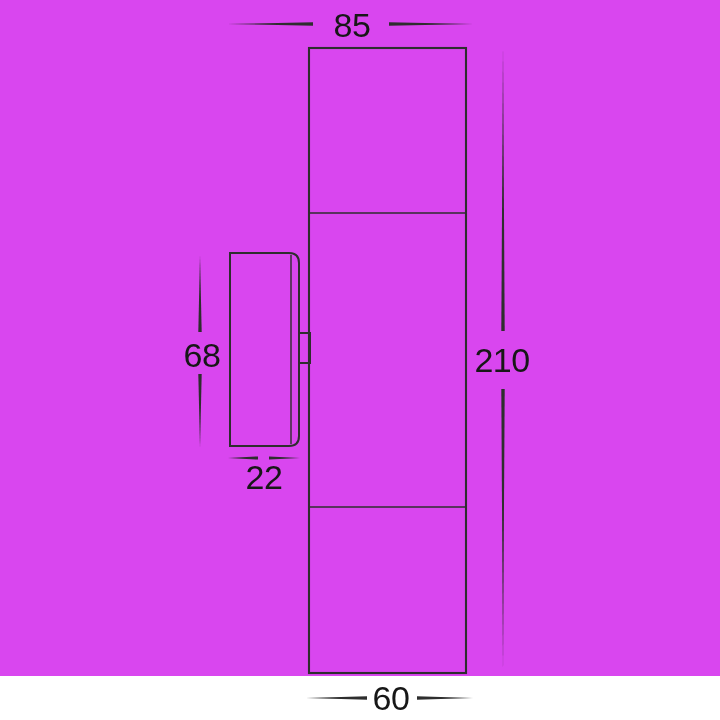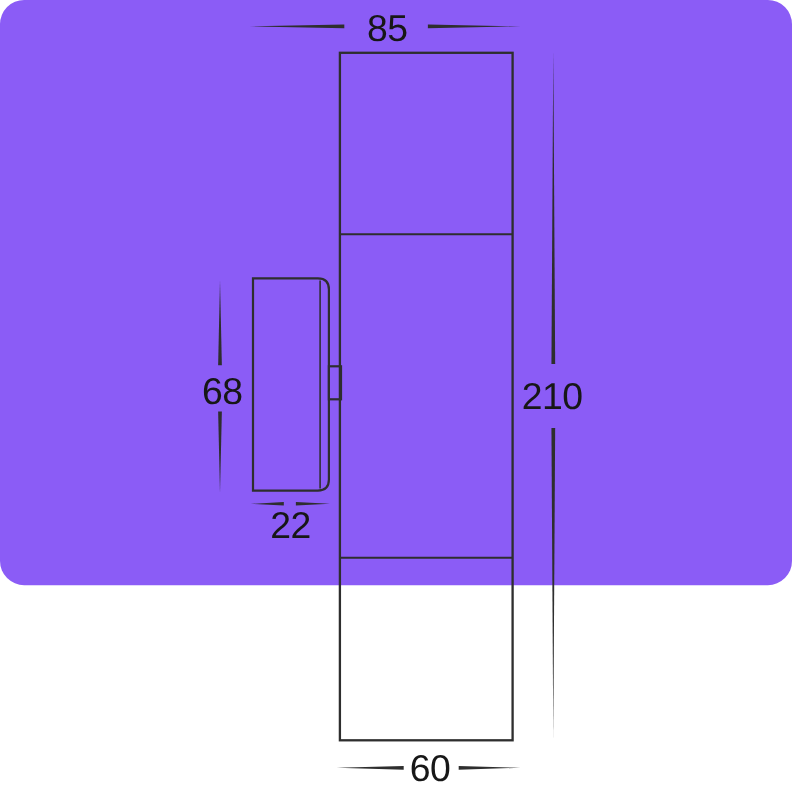--- a/index.html
+++ b/index.html
@@ -7,23 +7,22 @@
     padding: 0;
     background: #ffffff;
     width: 720px;
     height: 720px;
     overflow: hidden;
     font-family: "Liberation Sans", sans-serif;
   }
   .stage {
     position: relative;
     width: 720px;
-    height: 532px;
-    background: #8b5cf6;
-    border-radius: 22px;
+    height: 676px;
+    background: #d946ef;
   }
   svg {
     display: block;
   }
   .outline-shape {
     fill: none;
     stroke-linejoin: miter;
   }
   .body-rect      { stroke-width: 2.1; }
   .divider        { stroke-width: 1.7; }

